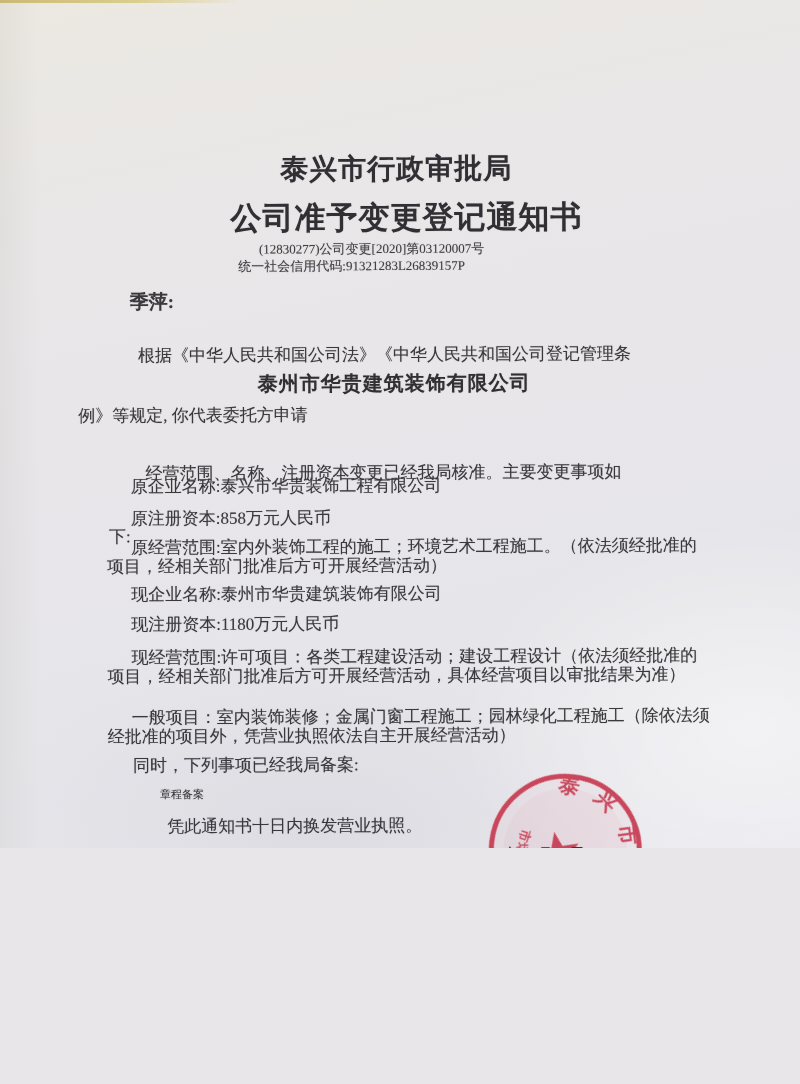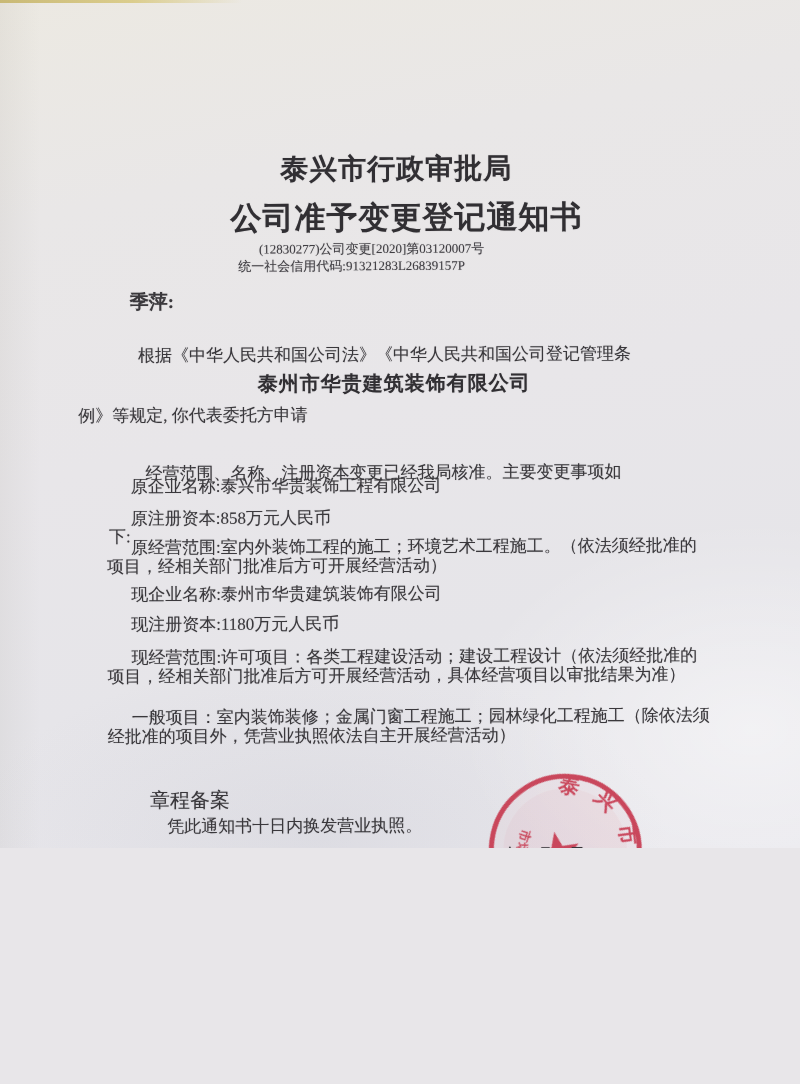--- a/index.html
+++ b/index.html
@@ -30,21 +30,21 @@
   .intro .ln1{padding-left:60px;}
   .company{top:370px;left:0;width:788px;font-size:20px;letter-spacing:1px;}
   .approval{top:420px;left:108px;width:560px;line-height:21px;}
   .approval .ln1{padding-left:37px;}
   .item{position:absolute;left:106px;width:614px;font-size:17px;line-height:19px;
         text-shadow:0 0 1px rgba(58,56,60,0.35);}
   .item .ln1{padding-left:24px;}
   .i0{top:476px;} .i1{top:508px;} .i2{top:537px;} .i3{top:584px;}
   .i4{top:614px;} .i5{top:647px;} .i6{top:707px;}
   .filing-intro{top:753px;left:131px;font-size:17px;}
-  .filing-item{top:786px;left:148px;font-size:20px;}
+  .filing-item{top:786px;left:158px;font-size:11px;}
   .closing{top:814px;left:165px;font-size:17px;}
   .date{top:845px;left:471px;font-size:16px;z-index:6;color:#38363b;}
   .footer{top:960px;left:0;width:800px;font-size:13.5px;color:#45434a;}
   .footer .gap{display:inline-block;width:30px;}
   .seal{position:absolute;left:477px;top:765px;width:172px;height:172px;z-index:5;
         transform:rotate(52deg);filter:blur(0.4px);opacity:0.92;}
   .seal svg{display:block;}
 </style>
 </head>
 <body>
@@ -94,20 +94,21 @@
     </div>
     <div class="item i5">
       <div class="ln1">现经营范围:许可项目：各类工程建设活动；建设工程设计（依法须经批准的</div>
       <div class="ln2">项目，经相关部门批准后方可开展经营活动，具体经营项目以审批结果为准）</div>
     </div>
     <div class="item i6">
       <div class="ln1">一般项目：室内装饰装修；金属门窗工程施工；园林绿化工程施工（除依法须</div>
       <div class="ln2">经批准的项目外，凭营业执照依法自主开展经营活动）</div>
     </div>
 
+    <div class="t filing-intro">同时，下列事项已经我局备案:</div>
 
     <div class="t filing-item">章程备案</div>
 
     <div class="t closing">凭此通知书十日内换发营业执照。</div>
 
     <div class="t date">2020年03月12日</div>
 
     <div class="seal">
       <svg width="172" height="172" viewBox="0 0 172 172">
         <circle cx="86" cy="86" r="74" fill="rgba(215,90,110,0.05)" stroke="#c73a50" stroke-width="5"></circle>

